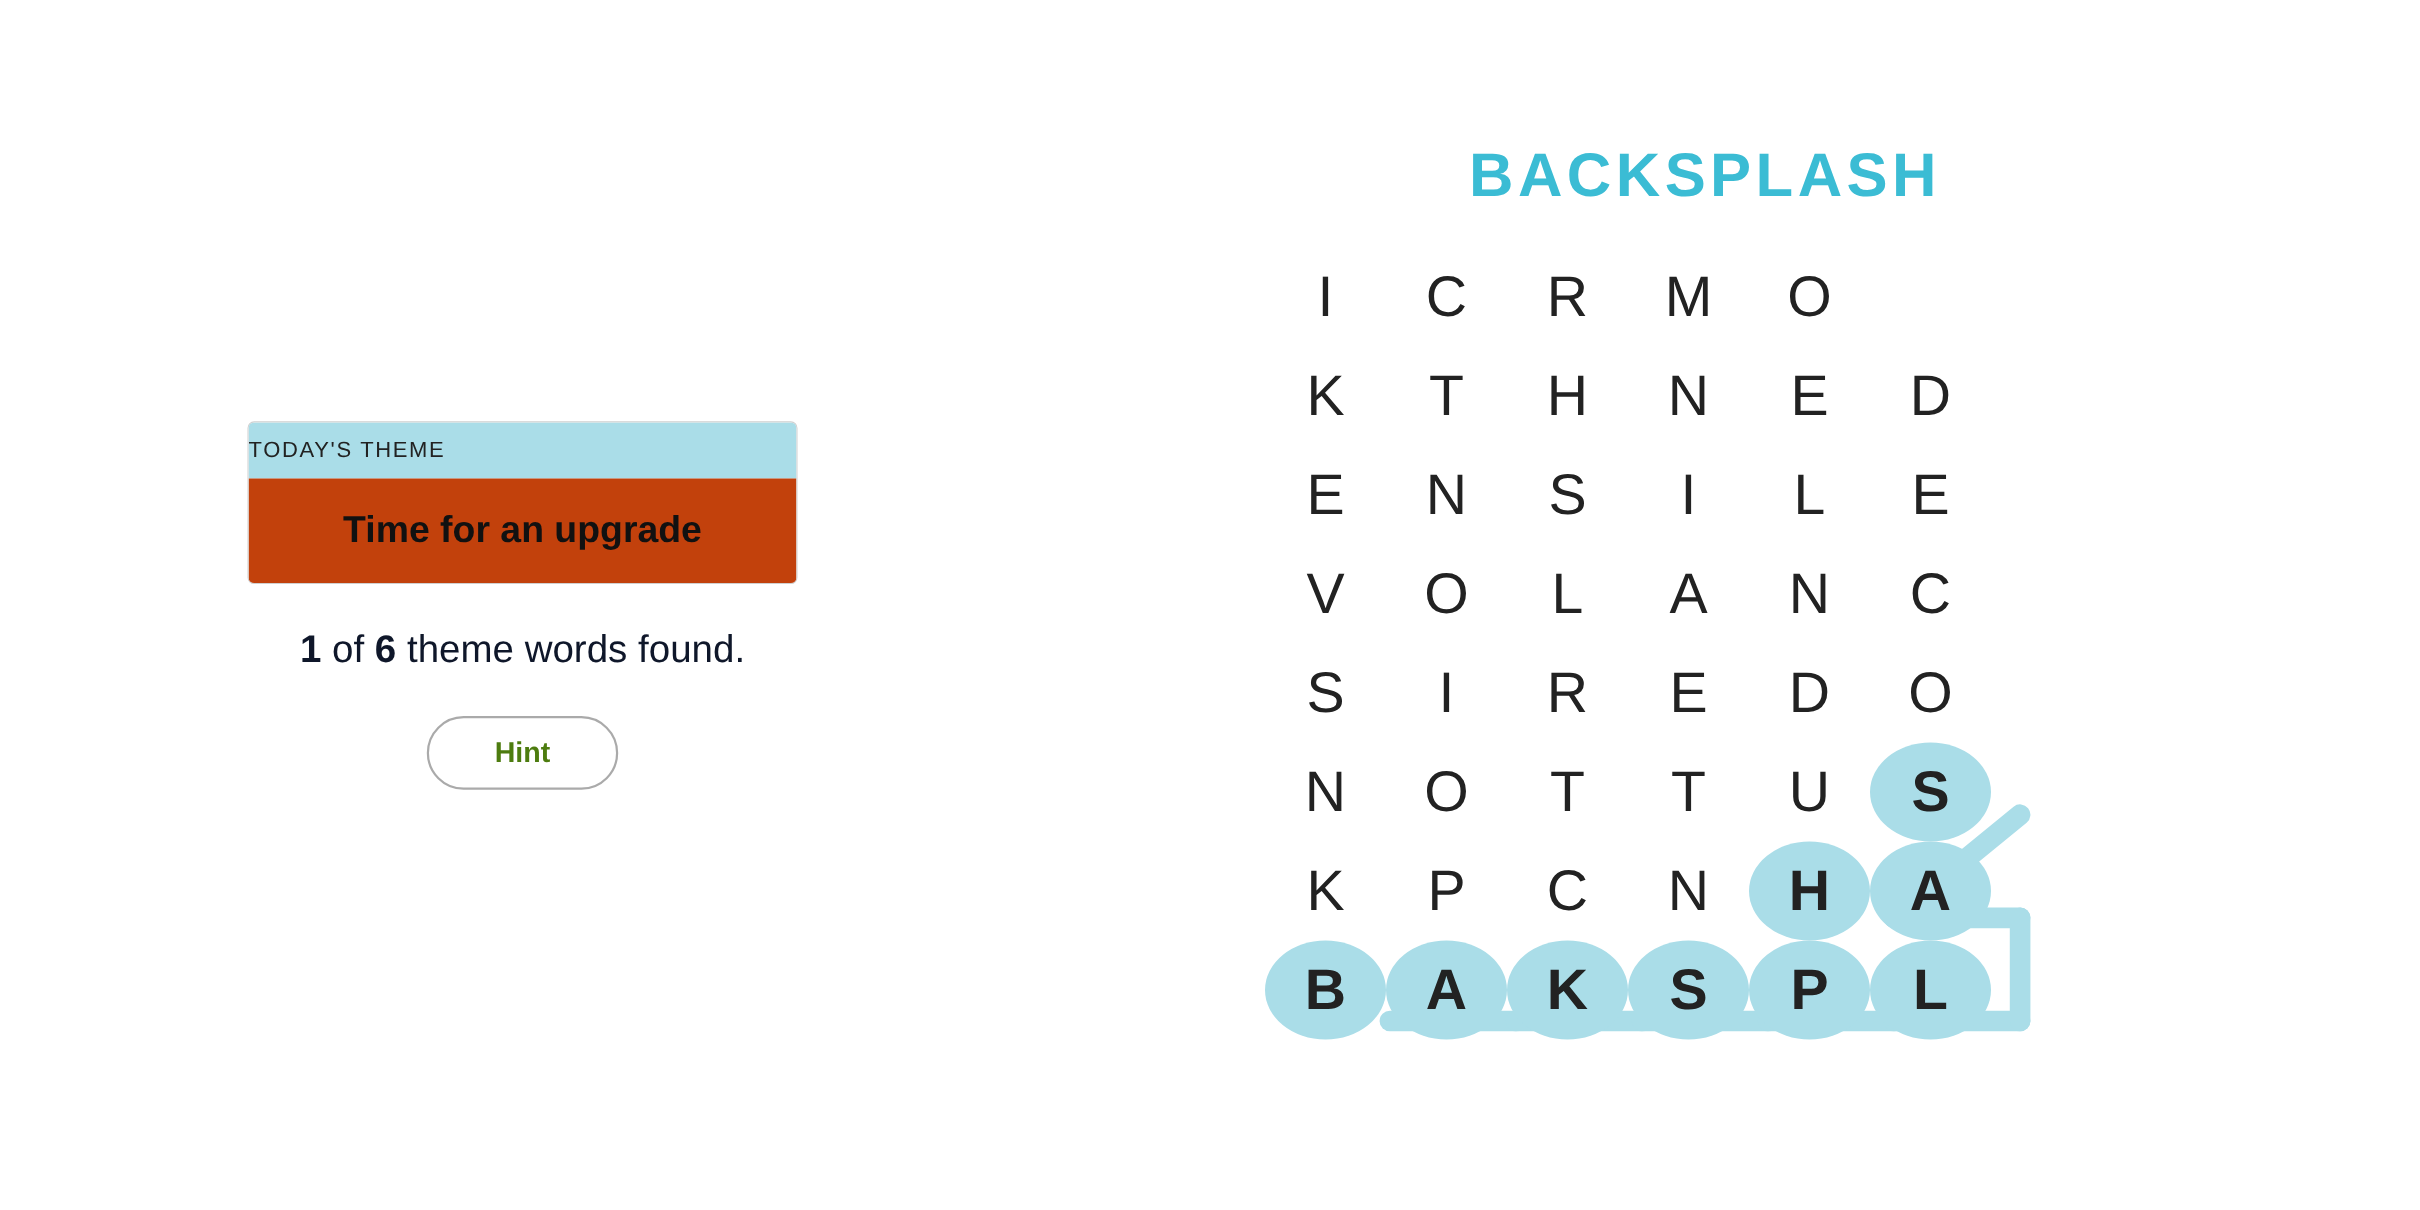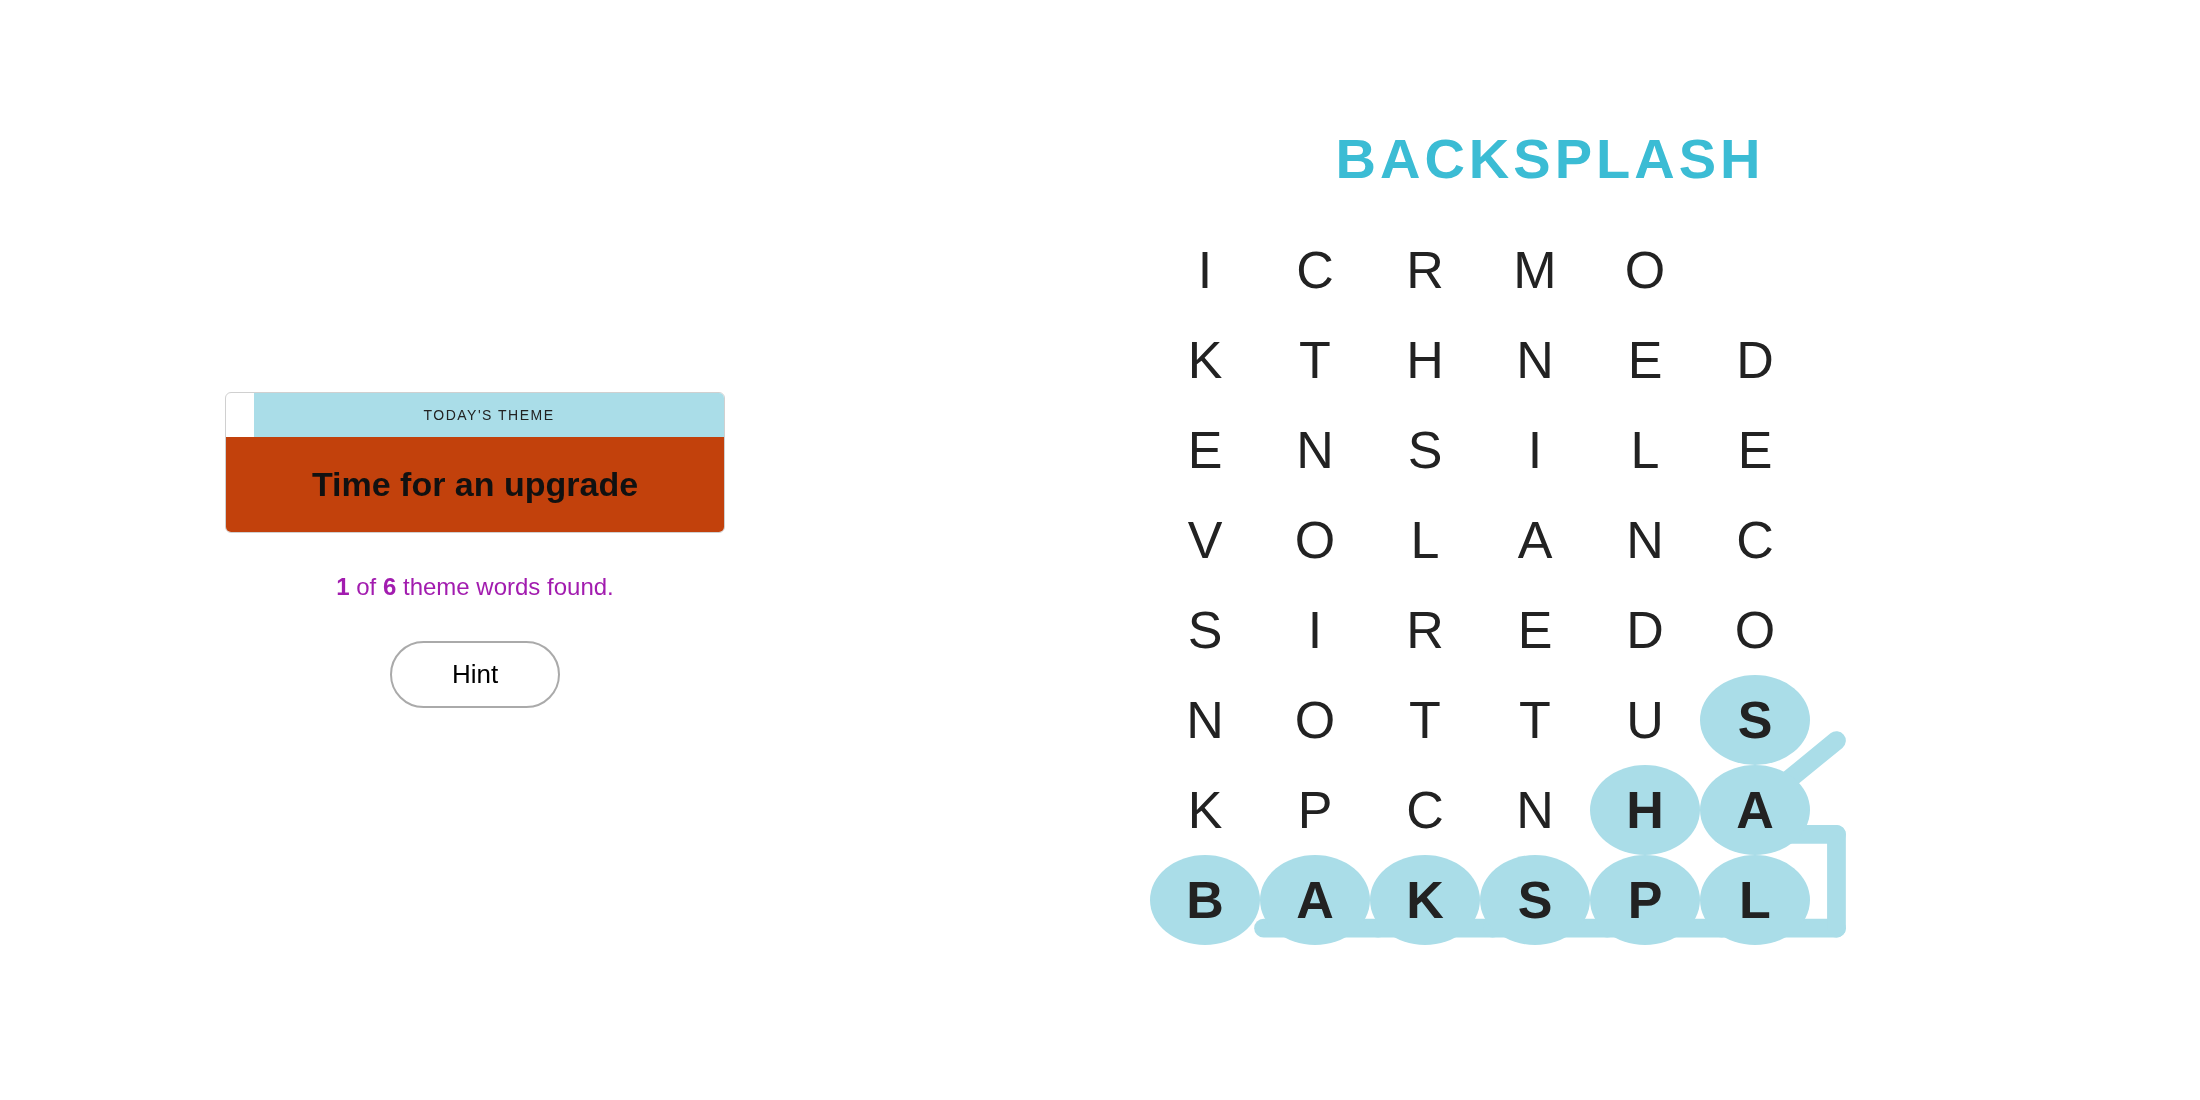--- a/index.html
+++ b/index.html
@@ -33,59 +33,58 @@
 
     .theme-box {
       width: 500px;
       border: 1.5px solid #d0d0d0;
       border-radius: 6px;
       overflow: hidden;
     }
 
     .theme-header {
       background: #aadde8;
-      text-align: center;
       padding: 14px 0;
-      font-size: 14px;
+      font-size: 20px;
       letter-spacing: 1.5px;
       font-family: Arial, Helvetica, sans-serif;
       font-weight: 400;
       color: #222;
-      margin-left: 28px;
     }
 
     .theme-body {
       background: #c2410c;
       text-align: center;
       padding: 28px 20px;
       font-size: 34px;
       font-weight: bold;
       color: #111;
       font-family: Arial, Helvetica, sans-serif;
     }
 
     .found-text {
-      font-size: 24px;
-      color: #a21caf;
+      font-size: 35px;
+      color: #0f172a;
       font-family: Arial, Helvetica, sans-serif;
     }
 
     .found-text strong {
       font-weight: bold;
     }
 
     .hint-button {
       border: 2px solid #aaa;
       border-radius: 50px;
       padding: 16px 60px;
       font-size: 26px;
-      color: #000000;
+      color: #4d7c0f;
       background: #fff;
       cursor: pointer;
       font-family: Arial, Helvetica, sans-serif;
+      font-weight: bold;
     }
 
     
     .right-panel {
       width: 1100px;
       display: flex;
       flex-direction: column;
       align-items: center;
       gap: 34px;
     }

